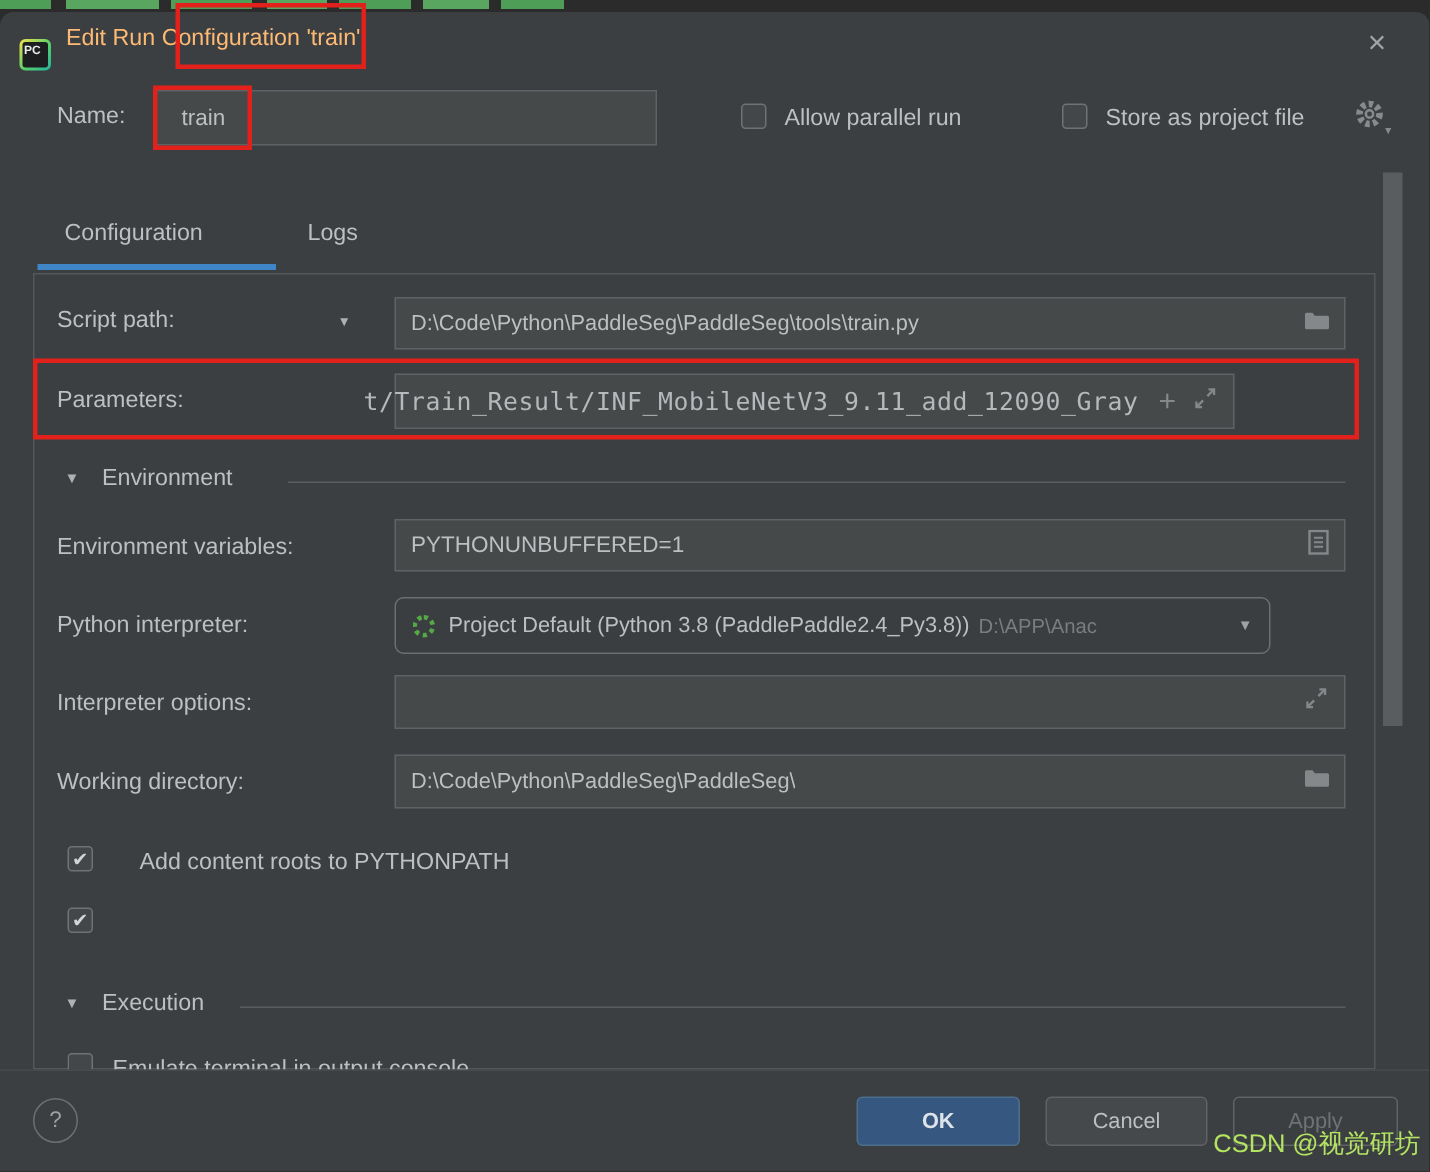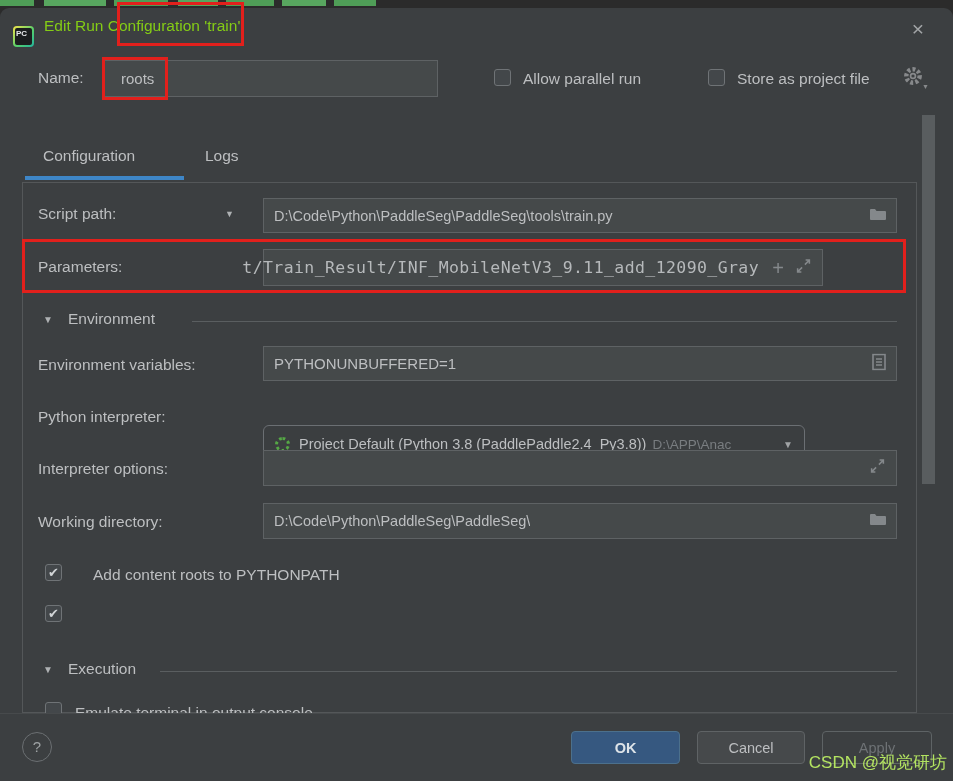--- a/index.html
+++ b/index.html
@@ -16,21 +16,21 @@
 
   .abs { position:absolute; }
 
   
   .app-icon { left:13px; top:5px; width:21px; height:21px; border-radius:4px;
               background:linear-gradient(135deg,#f5e34a 0%,#58d06a 55%,#21b4a0 100%);
               padding:2px;margin-top:13px; }
   .app-icon-inner { width:100%; height:100%; background:#1c1e1f; border-radius:2px;
                     color:#e8eaec; font-size:8px; font-weight:bold; line-height:9px;
                     padding:1px 0 0 1px; letter-spacing:0; }
-  .title-text { left:44px; top:9px; font-size:15.5px; color:#84cc16; white-space:pre; }
+  .title-text { left:44px; top:9px; font-size:15.5px; color:#fdba74; white-space:pre; }
   .close-btn { left:903px; top:6px; width:30px; height:30px; font-size:21px; color:#a2a5a7;
                text-align:center; line-height:30px; cursor:default; }
 
   
   .field-label { font-size:15.5px; color:#bdbfc1; white-space:nowrap; }
   .text-field { background:#45494a; border:1px solid #5e6264; color:#bdbfc1;
                 display:flex; align-items:center; }
   .name-input { left:103px; top:52px; width:335px; height:37px; padding-left:17px;
                 font-size:15px; }
 
@@ -113,21 +113,21 @@
   <div class="dialog">
 
     <div class="abs app-icon">
       <div class="app-icon-inner">PC</div>
     </div>
     <div class="abs title-text"><span>Edit Run </span><span>Configuration</span><span> 'train'</span></div>
     <div class="abs close-btn">×</div>
 
     <div class="abs field-label" style="left:38px;top:61px;text-align:right;">Name:</div>
     <div class="abs text-field name-input">
-      <span>roots</span>
+      <span>train</span>
     </div>
 
     <div class="abs checkbox" style="left:494px;top:61px;"></div>
     <div class="abs cb-label" style="left:523px;top:61px;">Allow parallel run</div>
     <div class="abs checkbox" style="left:708px;top:61px;"></div>
     <div class="abs cb-label" style="left:737px;top:61px;">Store as project file</div>
     <div class="abs gear-wrap">
       <svg width="20" height="20" viewBox="0 0 18 18">
           <circle cx="9" cy="9" r="6" fill="none" stroke="#87898b" stroke-width="4" stroke-dasharray="2.6 2"></circle>
           <circle cx="9" cy="9" r="2.2" fill="none" stroke="#87898b" stroke-width="1.5"></circle>
@@ -175,21 +175,21 @@
         <svg width="14" height="17" viewBox="0 0 14 17">
             <rect x="1" y="1" width="12" height="15" fill="none" stroke="#84888b" stroke-width="1.6"></rect>
             <line x1="4" y1="5.5" x2="10" y2="5.5" stroke="#84888b" stroke-width="1.4"></line>
             <line x1="4" y1="8.5" x2="10" y2="8.5" stroke="#84888b" stroke-width="1.4"></line>
             <line x1="4" y1="11.5" x2="10" y2="11.5" stroke="#84888b" stroke-width="1.4"></line>
           </svg>
       </span>
     </div>
 
     <div class="abs field-label" style="left:38px;top:400px;">Python interpreter:</div>
-    <div class="abs combo" style="left:263px;top:390px;width:542px;height:38px;margin-top:27px;">
+    <div class="abs combo" style="left:263px;top:390px;width:584px;height:38px;">
       <span class="conda-ring"></span>
       <span class="combo-text">Project Default (Python 3.8 (PaddlePaddle2.4_Py3.8))</span>
       <span class="combo-hint">D:\APP\Anac</span>
       <span class="combo-arrow">▼</span>
     </div>
 
     <div class="abs field-label" style="left:38px;top:452px;">Interpreter options:</div>
     <div class="form-field" style="left:263px;top:442px;width:634px;height:36px;">
       <span class="path-text"></span>
       <span class="field-icon-right" style="right:11px;">

